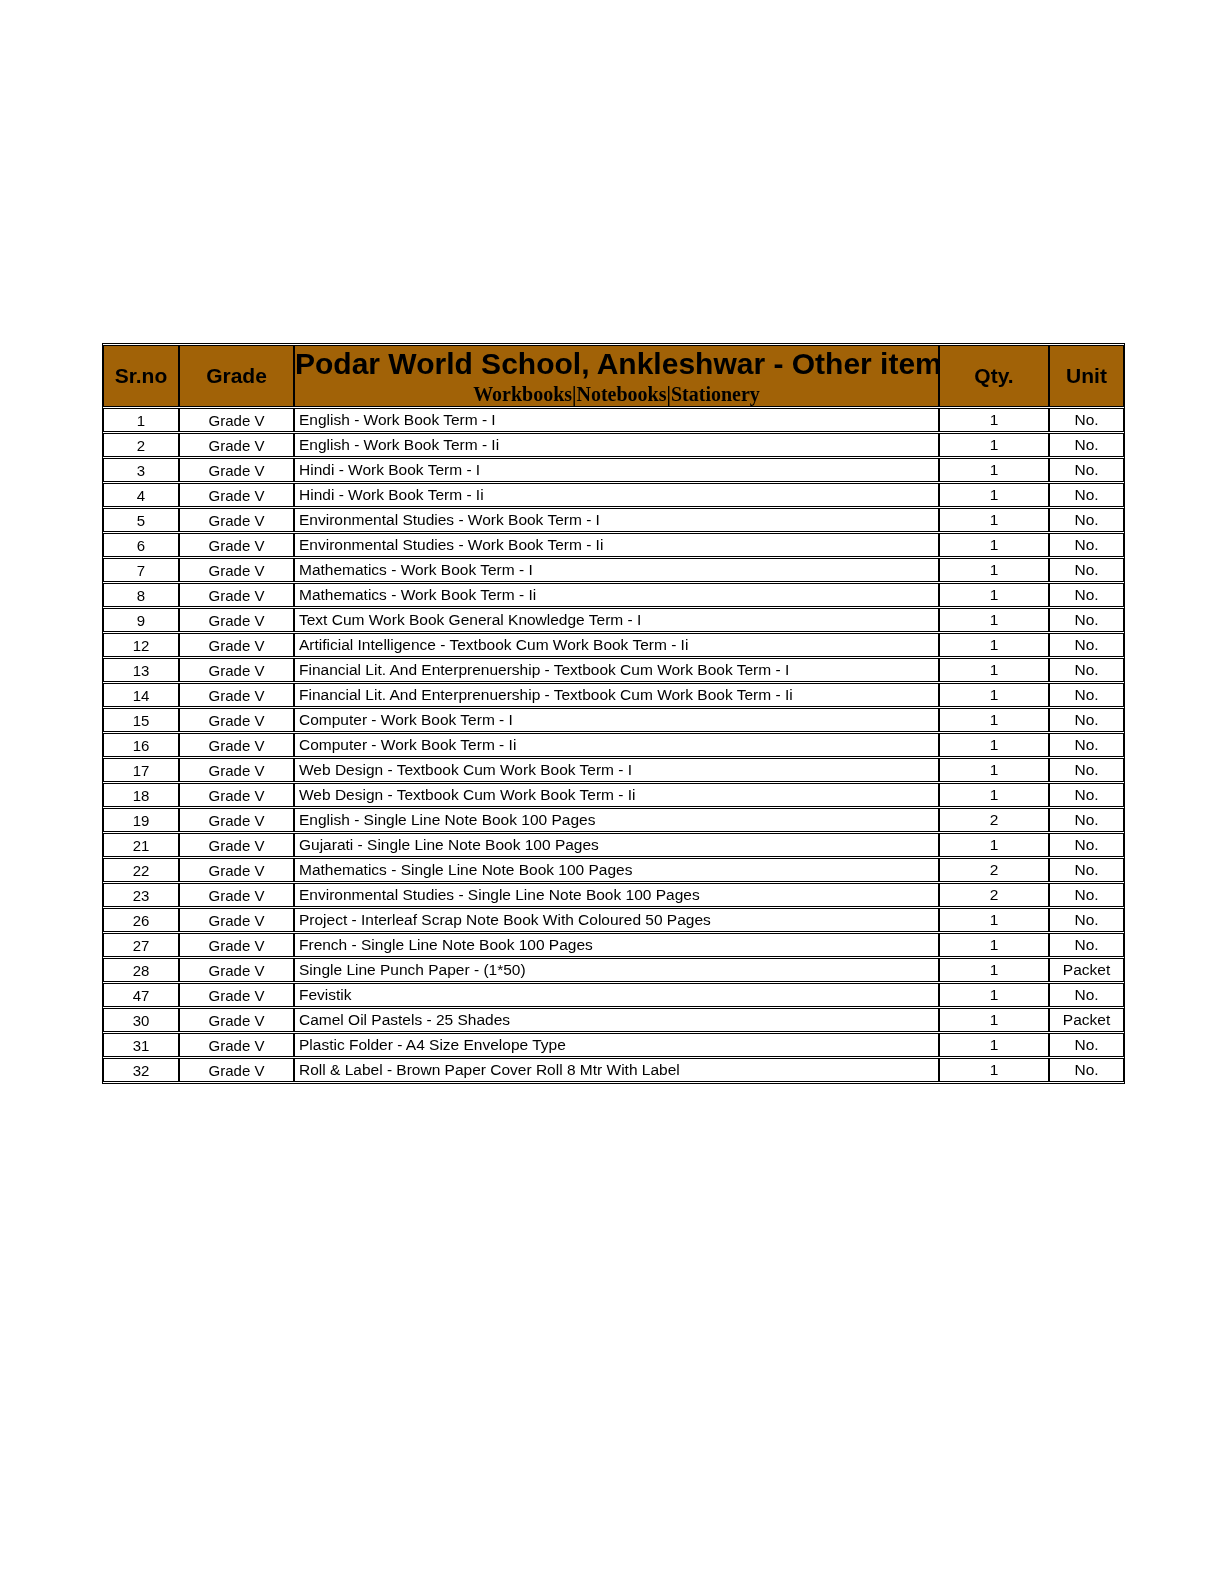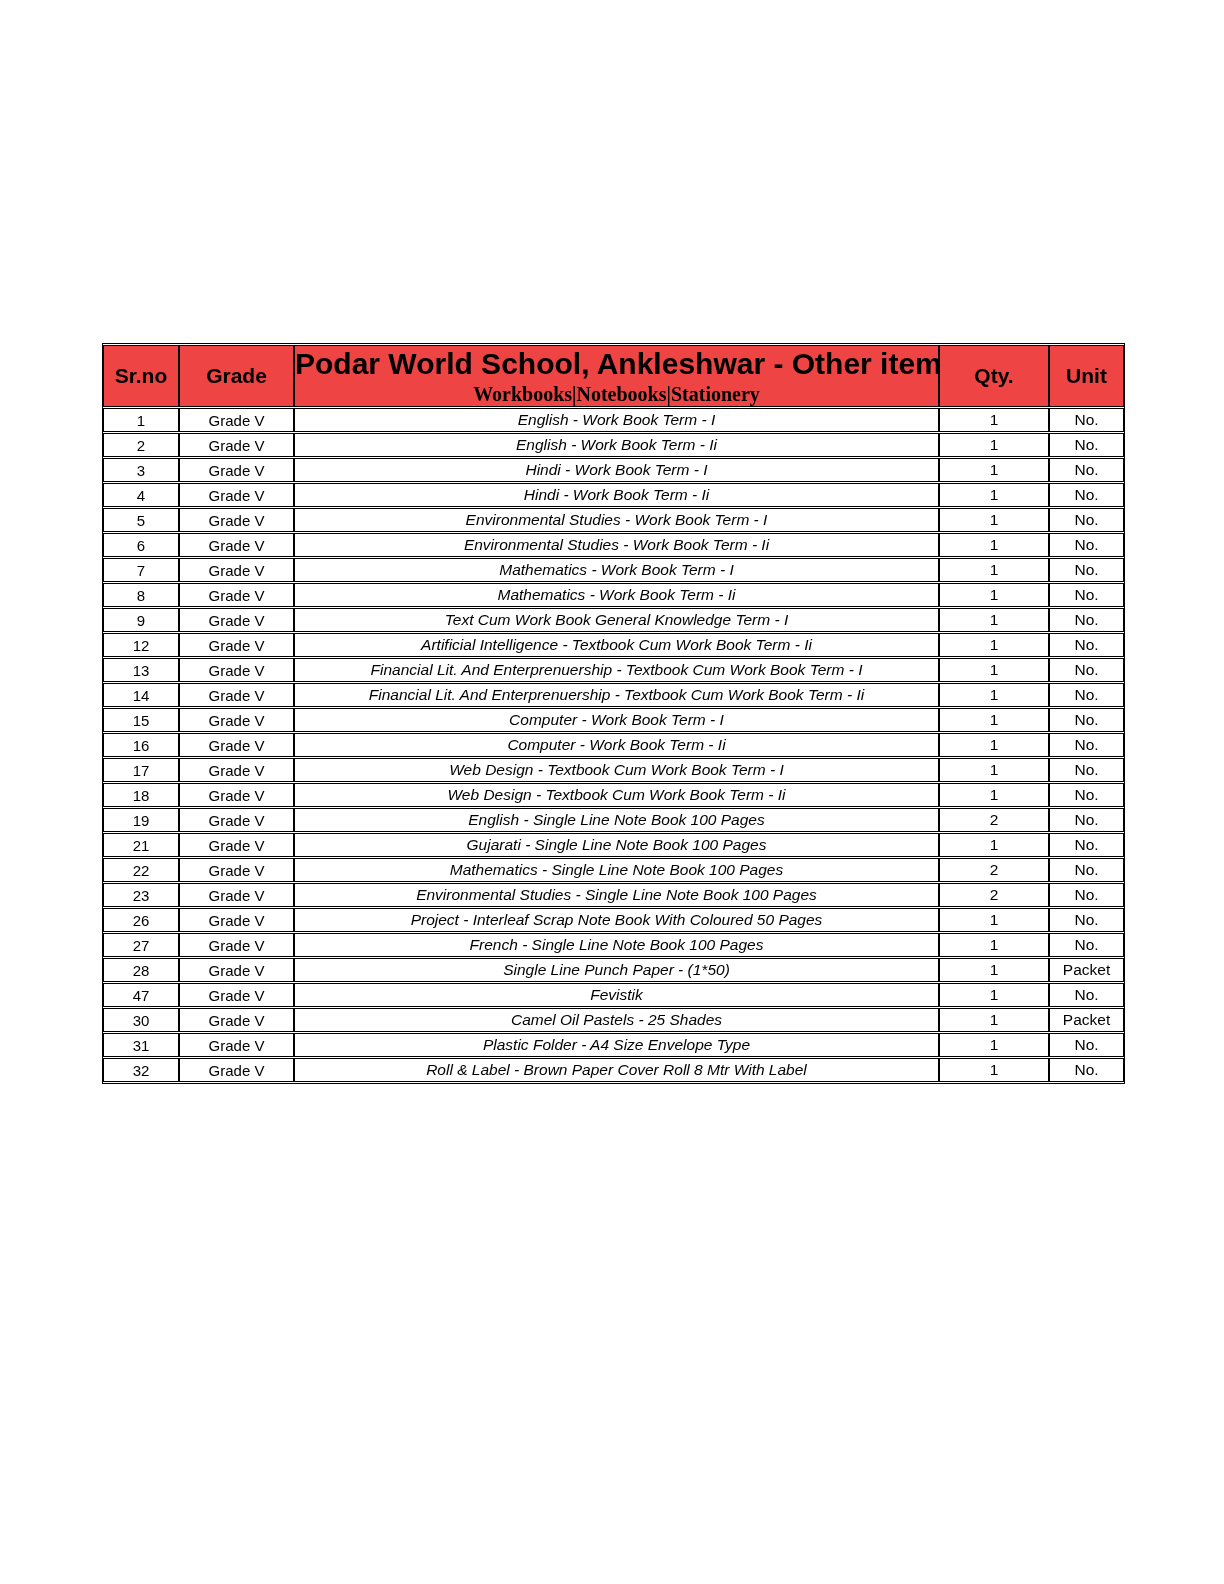--- a/index.html
+++ b/index.html
@@ -26,21 +26,21 @@
     table-layout: fixed;
   }
   th, td {
     border: 1px solid #000000;
     overflow: hidden;
     white-space: nowrap;
     vertical-align: middle;
     box-sizing: border-box;
   }
   thead th {
-    background: #ef4444;
+    background: #a16207;
     height: 56px;
     font-weight: bold;
     font-size: 21px;
     text-align: center;
     padding: 0;
   }
   th .title-line {
     font-size: 30px;
     font-weight: bold;
     line-height: 1.2;
@@ -51,21 +51,21 @@
     line-height: 1.2;
     font-family: Liberation Serif, serif;
   }
   tbody td {
     height: 24px;
     font-size: 15.5px;
     padding: 0 4px;
     background: #ffffff;
   }
   td.c-sr, td.c-grade { text-align: center; font-size: 15px; }
-  td.c-item { text-align: center; font-style: italic; }
+  td.c-item { text-align: left; }
   td.c-qty, td.c-unit { text-align: center; }
 </style>
 </head>
 <body>
 
 <table class="sheet">
   <colgroup>
     <col style="width:76px">
     <col style="width:115px">
     <col style="width:645px">

